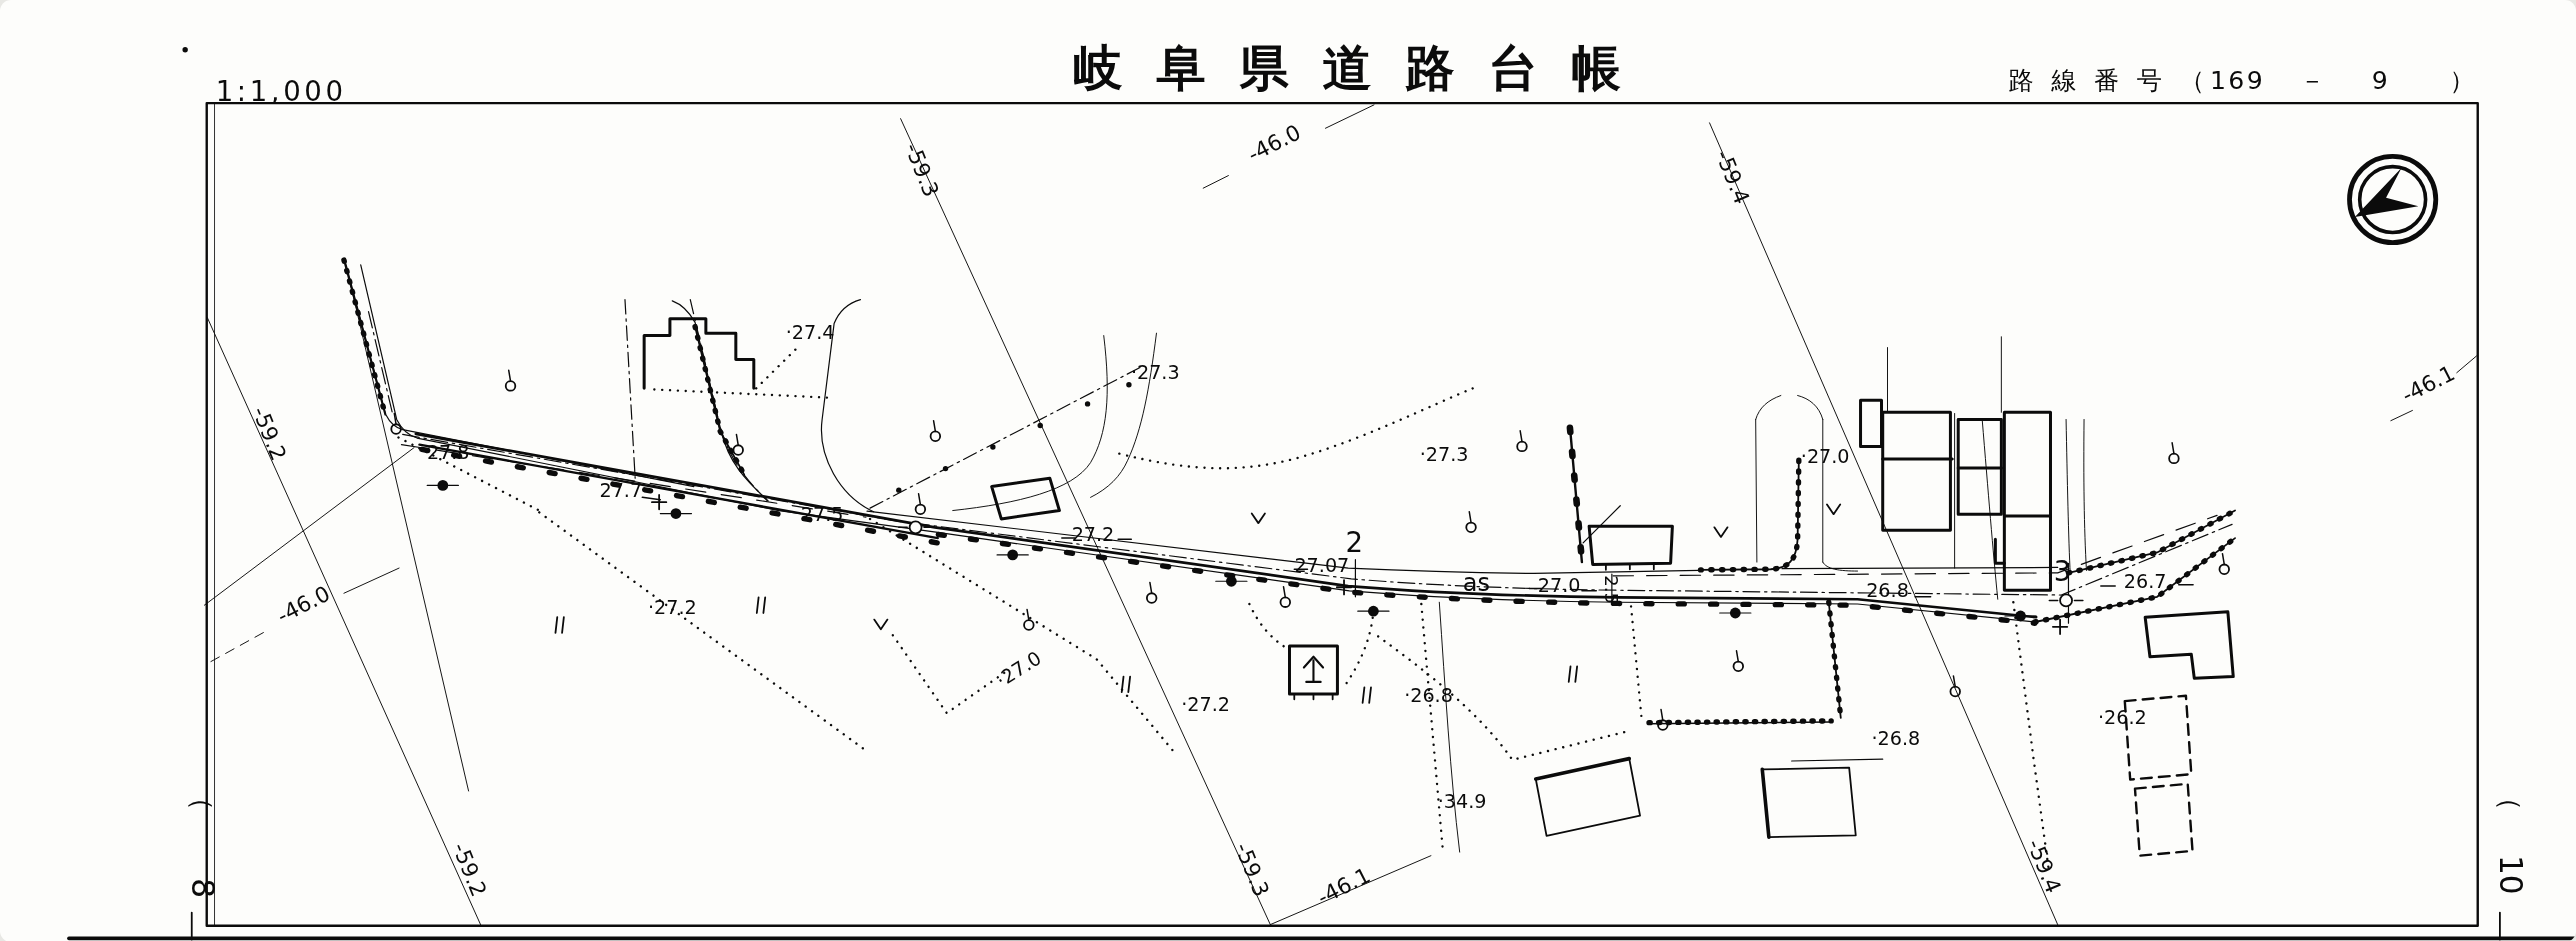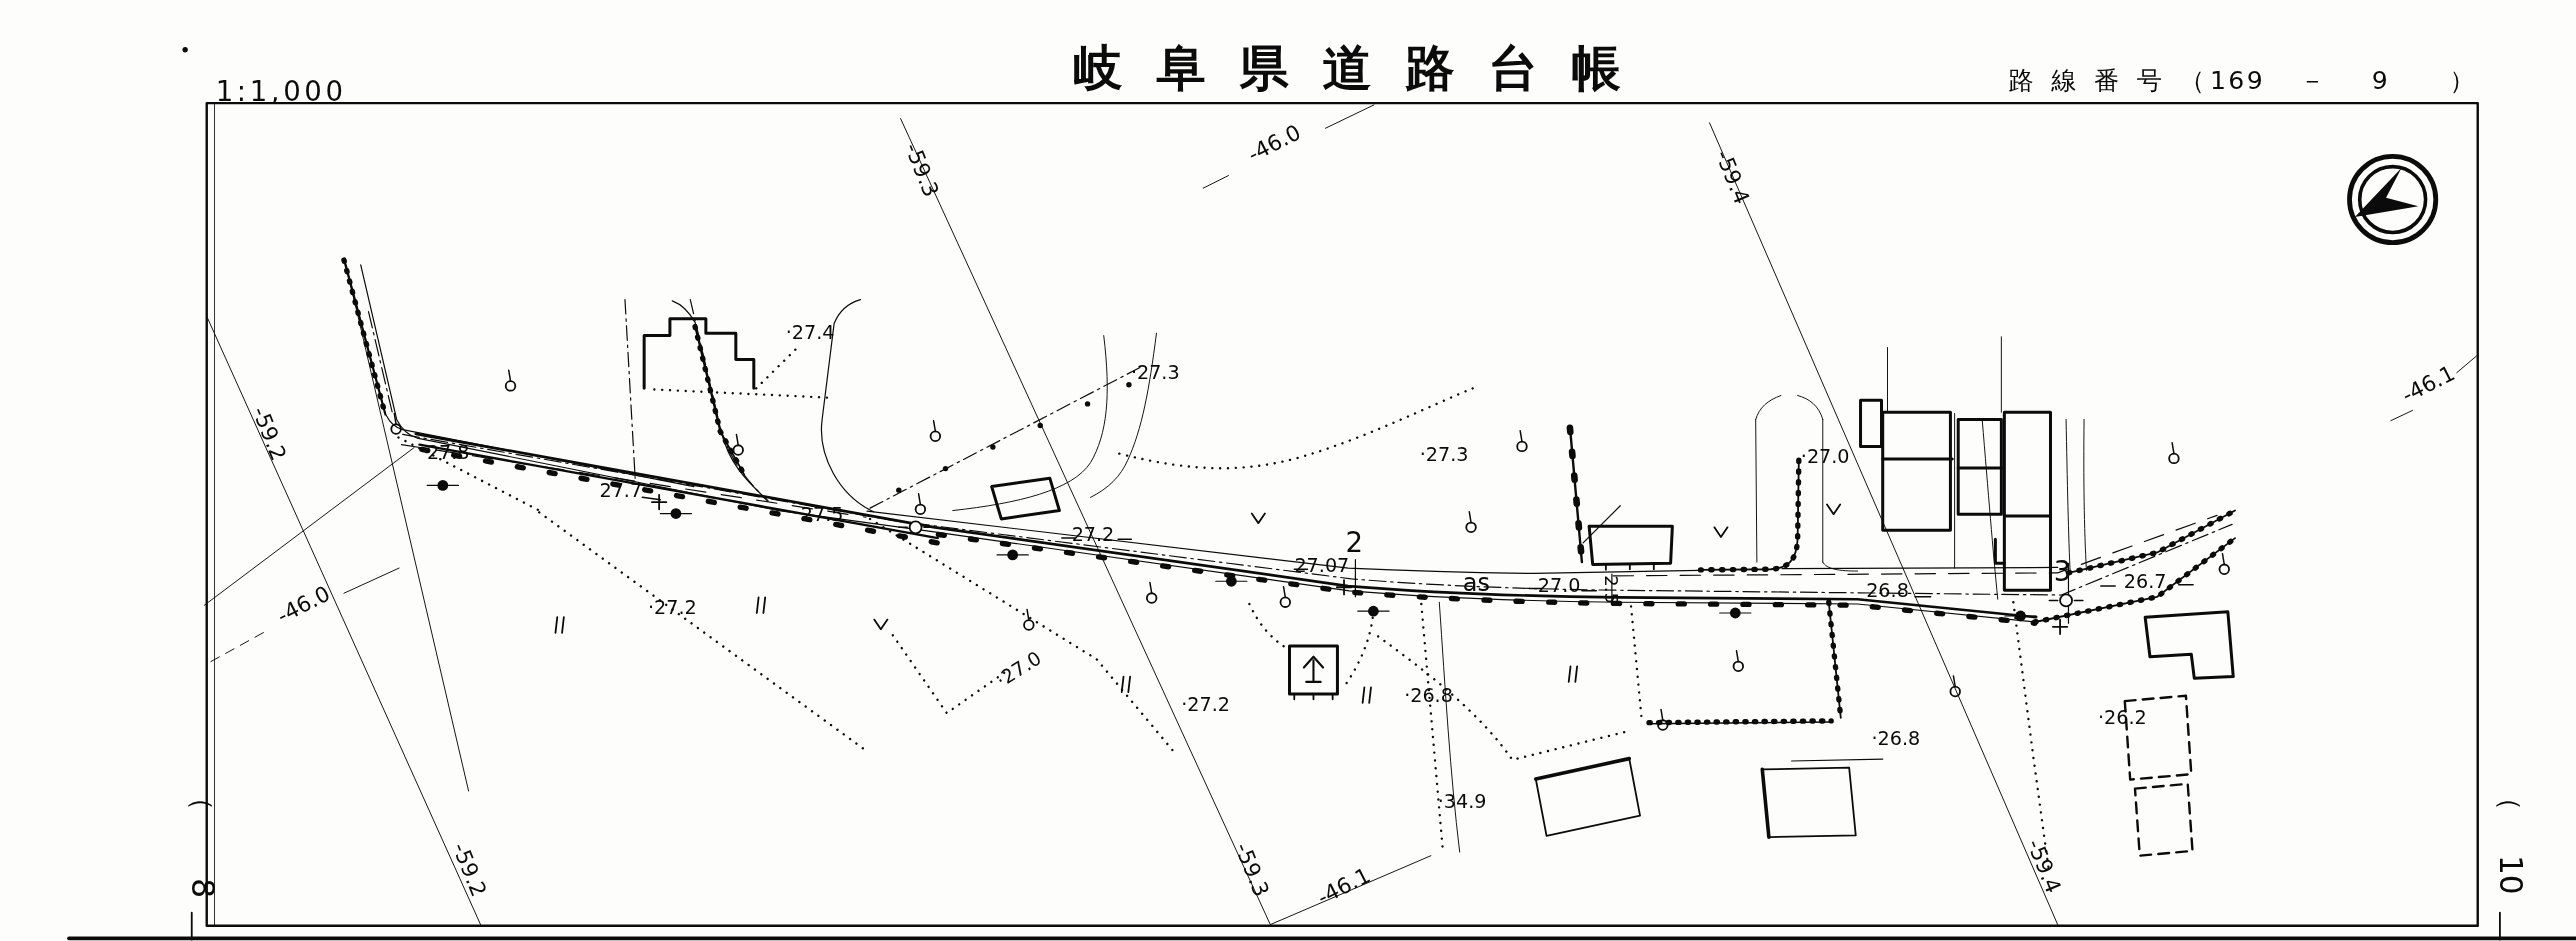--- a/index.html
+++ b/index.html
@@ -1,16 +1,16 @@
 <!DOCTYPE html>
 <html style="font-size:9.6px"><head>
 <meta charset="utf-8">
 <style>
   html,body{margin:0;padding:0;background:#e8e8e4;}
-  #sheet{position:relative;width:2576px;height:942px;background:#fdfdfb;overflow:hidden;}
+  #sheet{position:relative;width:2576px;height:942px;background:#fdfdfb;overflow:hidden;border-radius:11px;}
   svg{position:absolute;left:0;top:0;}
   text{font-family:"DejaVu Sans","Liberation Sans",sans-serif;fill:#0b0b0b;}
   .ttl{font-family:"DejaVu Sans","Liberation Sans",sans-serif;font-weight:bold;}
   path,line,circle,rect,polyline,polygon{vector-effect:none;}
 </style>
 </head>
 <body>
 
 <div id="sheet">
 <svg id="map" width="2576" height="942" viewBox="0 0 4299 1572" fill="none" stroke-linecap="round" stroke-linejoin="round">

